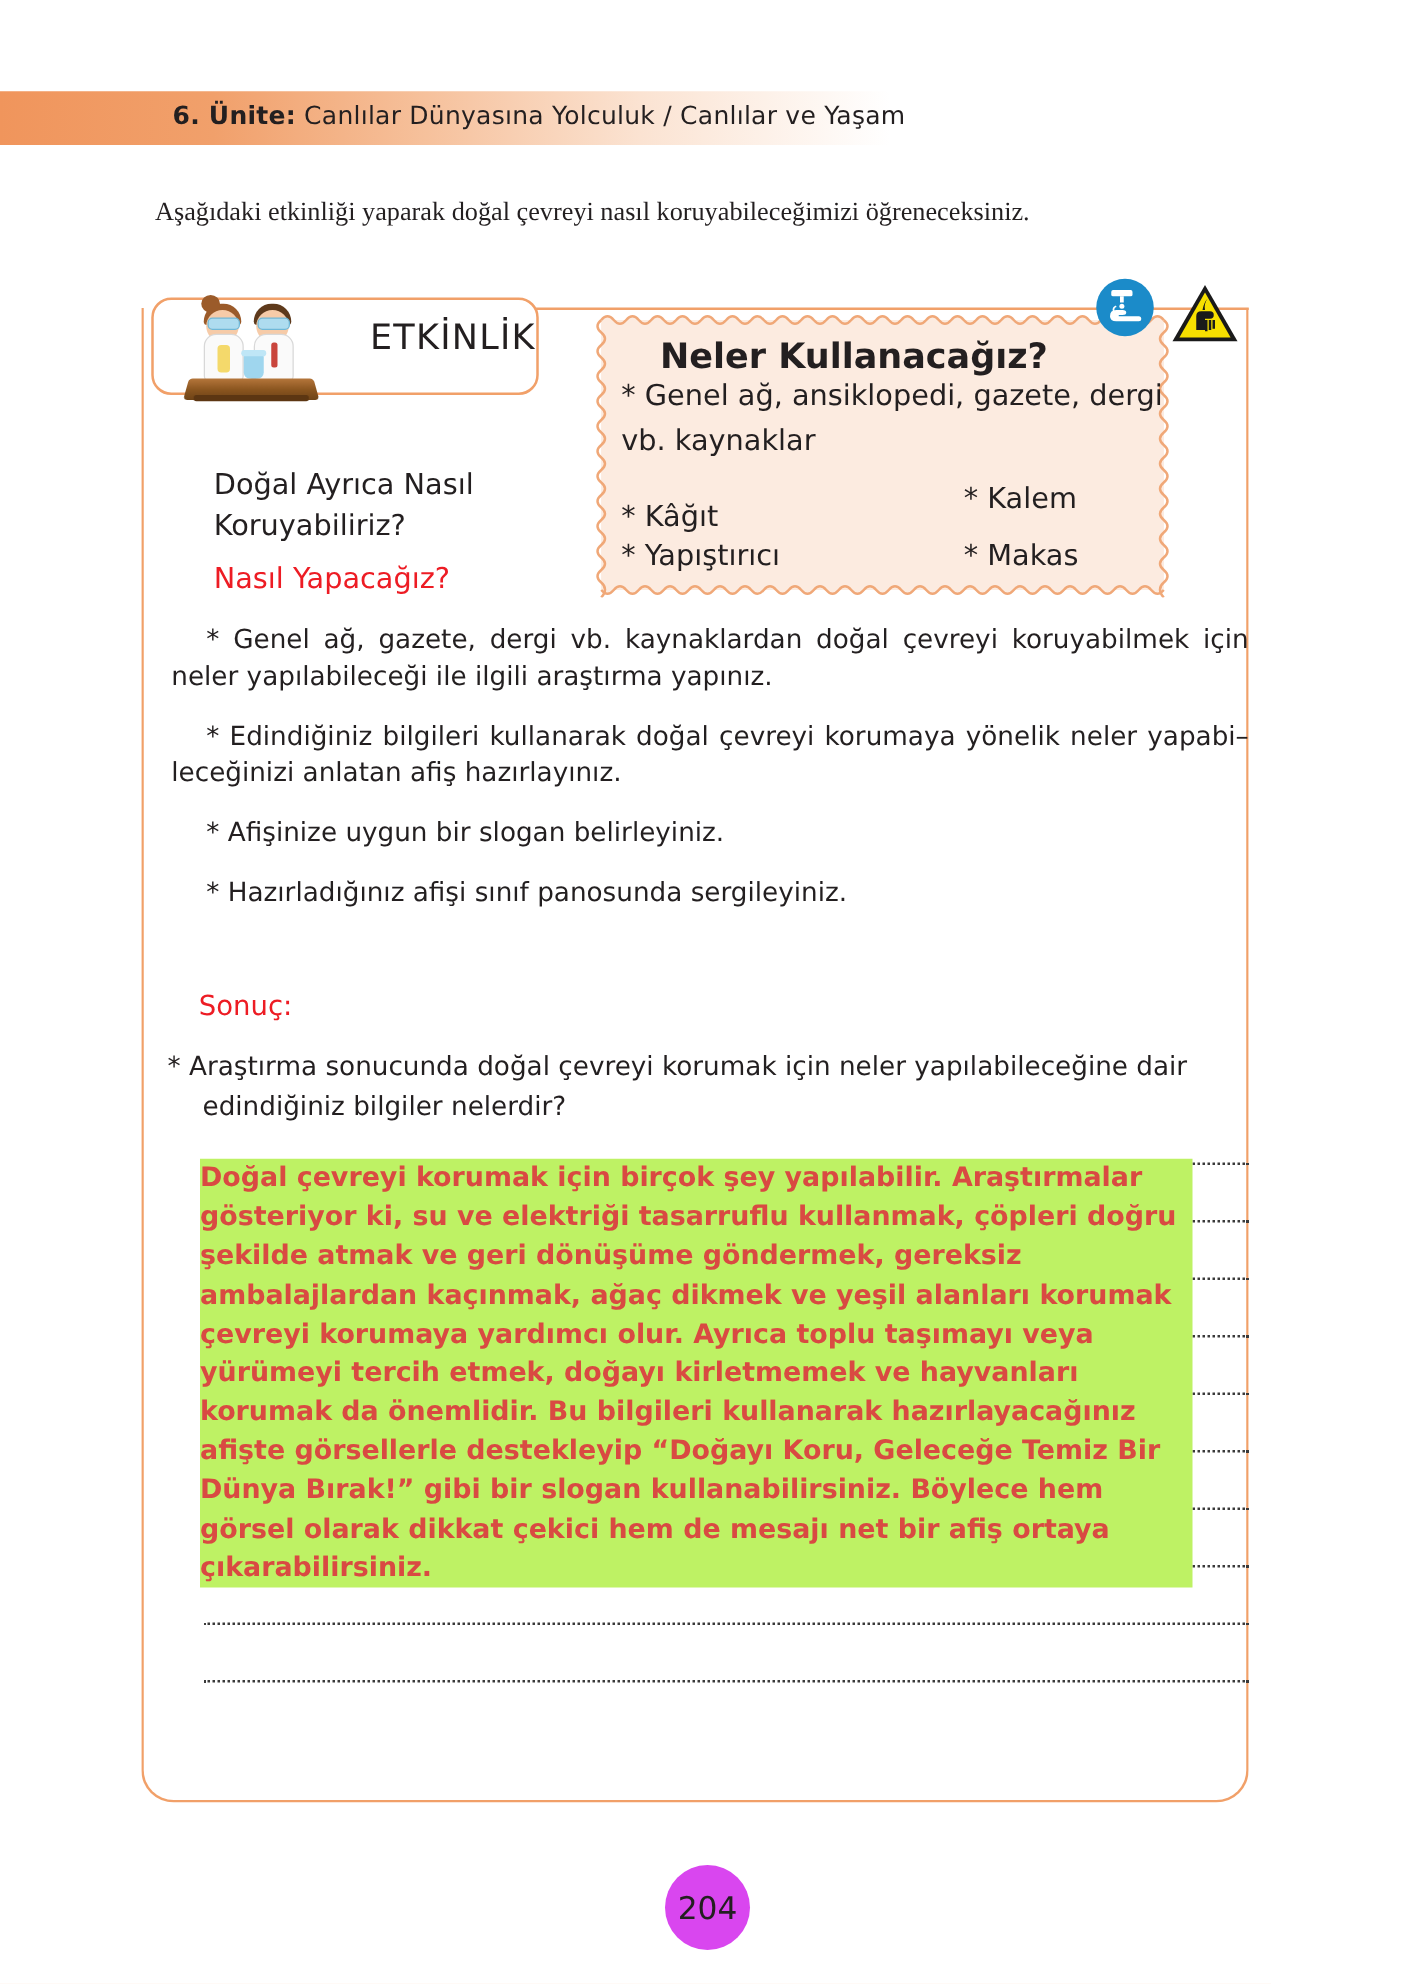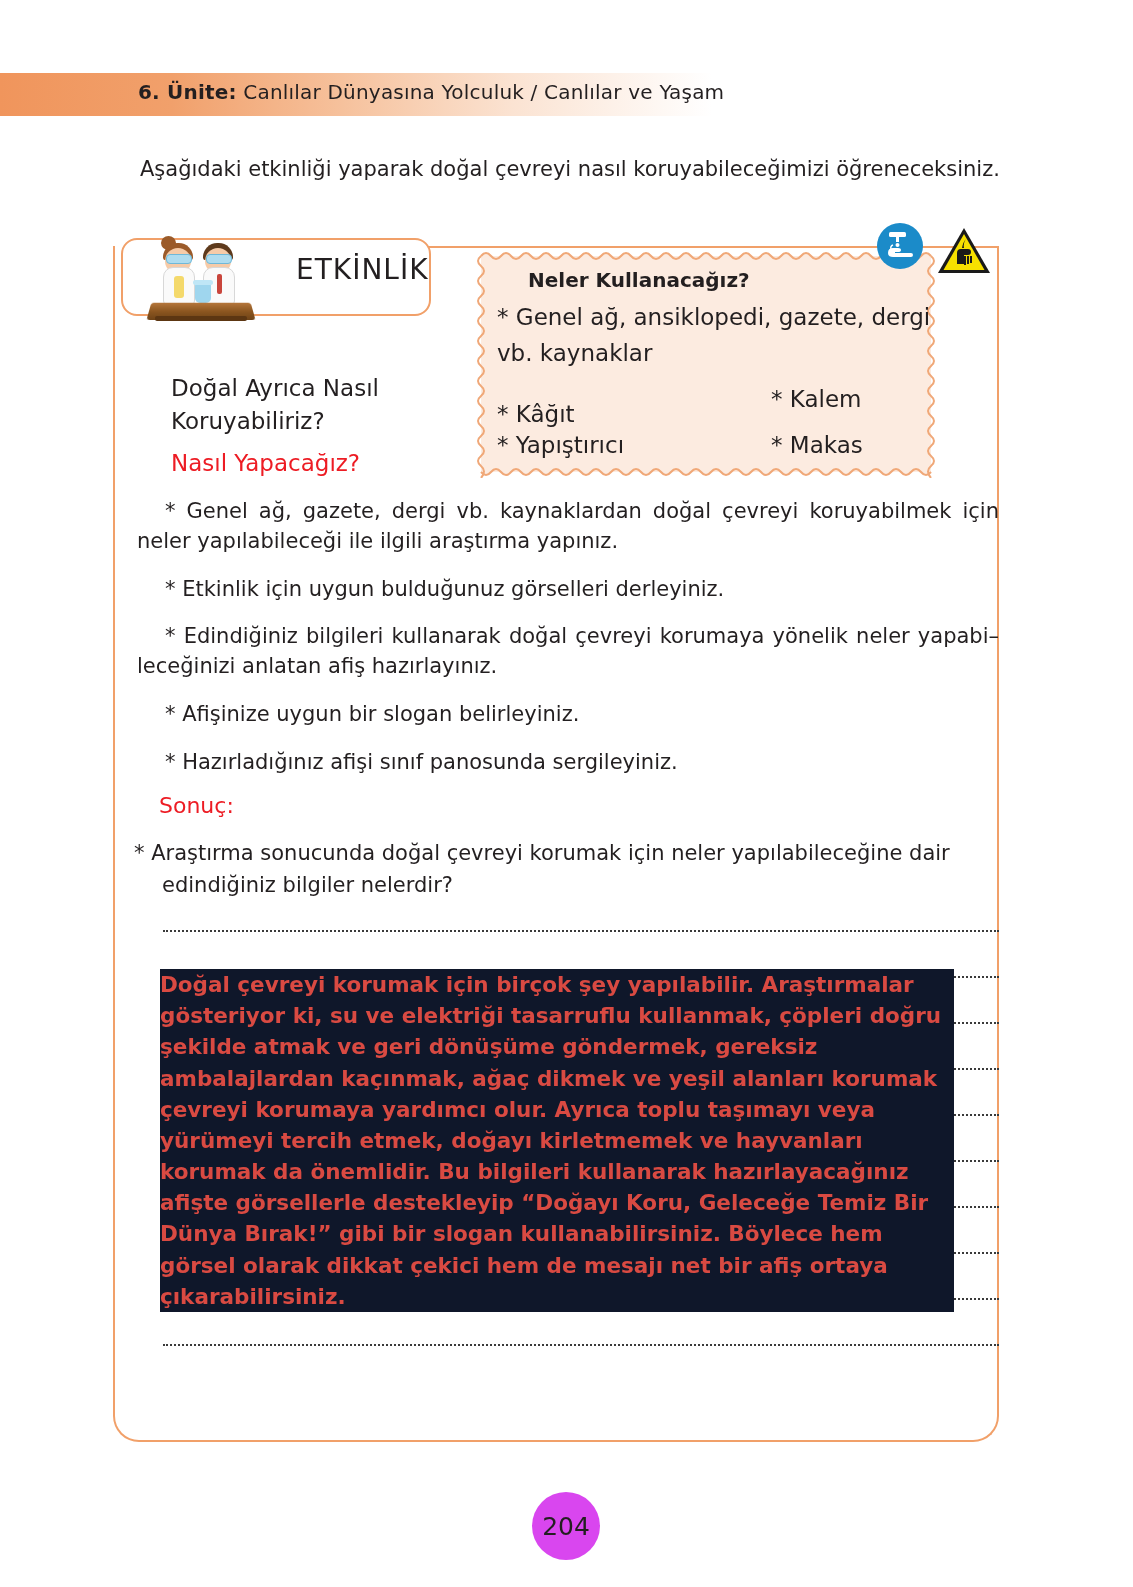--- a/index.html
+++ b/index.html
@@ -34,26 +34,27 @@
     letter-spacing: 0.2px;
     white-space: nowrap;
   }
   .unit-bar-text .u-strong {
     font-weight: bold;
   }
 
   
   .intro {
     position: absolute;
-    left: 140px;
+    left: 124px;
     top: 155px;
     width: 860px;
     font-size: 21px;
     color: #231f20;
     line-height: 1.35;
+    font-family: Liberation Serif, serif;
   }
 
   
   .activity-frame {
     position: absolute;
     left: 113px;
     top: 246px;
     width: 886px;
     height: 1196px;
     border: 2px solid #F1A069;
@@ -237,21 +238,21 @@
     left: -6px;
     top: -6px;
     width: 462px;
     height: 228px;
     pointer-events: none;
   }
   .materials-title {
     position: absolute;
     left: 47px;
     top: 12px;
-    font-size: 20px;
+    font-size: 28px;
     font-weight: bold;
     color: #231f20;
   }
   .mat-line {
     position: absolute;
     font-size: 23px;
     color: #231f20;
     white-space: nowrap;
   }
   .mat-l1 { left: 16px; top: 48px; }
@@ -345,28 +346,28 @@
   .ans-line {
     height: 0;
     border-bottom: 2px dotted #3a3a3a;
     margin-bottom: 44px;
   }
 
   
   .answer-text {
     position: absolute;
     left: 160px;
-    top: 969px;
+    top: 927px;
     width: 790px;
     font-family: "DejaVu Sans", sans-serif;
     font-size: 21.5px;
     font-weight: bold;
     color: #D94A42;
     line-height: 1.45;
-    background: #0f172a;
+    background: #bef264;
     padding-right: 4px;
   }
 
   
   .page-circle {
     position: absolute;
     left: 532px;
     top: 1492px;
     width: 68px;
     height: 68px;
@@ -454,21 +455,20 @@
   <rect x="28" y="30" width="2" height="9" fill="#1a1a1a"></rect>
   <rect x="31" y="30" width="2" height="8" fill="#1a1a1a"></rect>
   <rect x="34" y="30" width="2" height="7" fill="#1a1a1a"></rect>
 </svg>
 
 <div class="q-title">Doğal Ayrıca Nasıl Koruyabiliriz?</div>
 <div class="q-sub">Nasıl Yapacağız?</div>
 
 <div class="steps">
   <div class="step indent">* Genel ağ, gazete, dergi vb. kaynaklardan doğal çevreyi koruyabilmek için neler yapılabileceği ile ilgili araştırma yapınız.</div>
-  <div class="step indent nojust">* Etkinlik için uygun bulduğunuz görselleri derleyiniz.</div>
   <div class="step indent">* Edindiğiniz bilgileri kullanarak doğal çevreyi korumaya yönelik neler yapabi–leceğinizi anlatan afiş hazırlayınız.</div>
   <div class="step indent nojust">* Afişinize uygun bir slogan belirleyiniz.</div>
   <div class="step indent nojust">* Hazırladığınız afişi sınıf panosunda sergileyiniz.</div>
 </div>
 
 <div class="sonuc">Sonuç:</div>
 <div class="result-q">
   <span>*  Araştırma sonucunda doğal çevreyi korumak için neler yapılabileceğine dair</span>
   <span class="rq-2">edindiğiniz bilgiler nelerdir?</span>
 </div>

